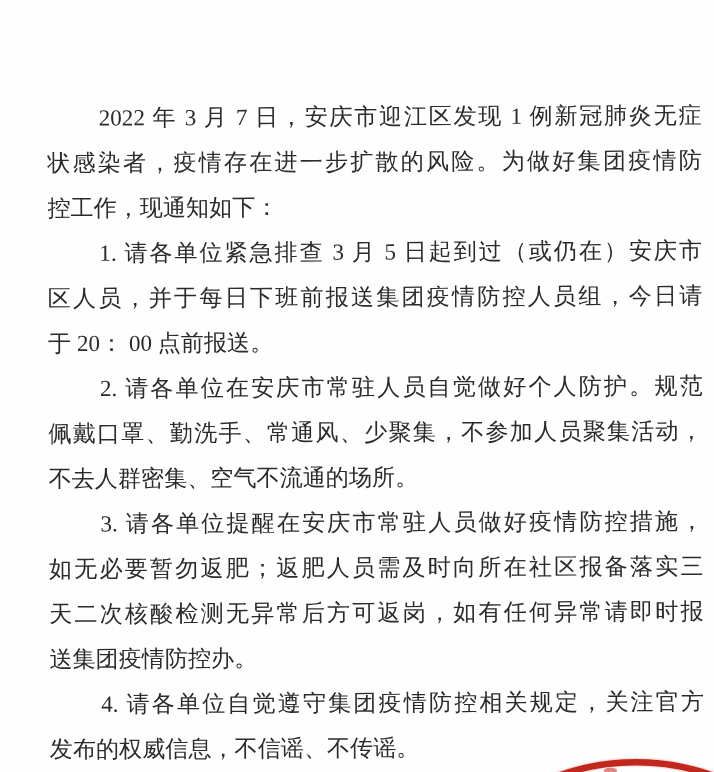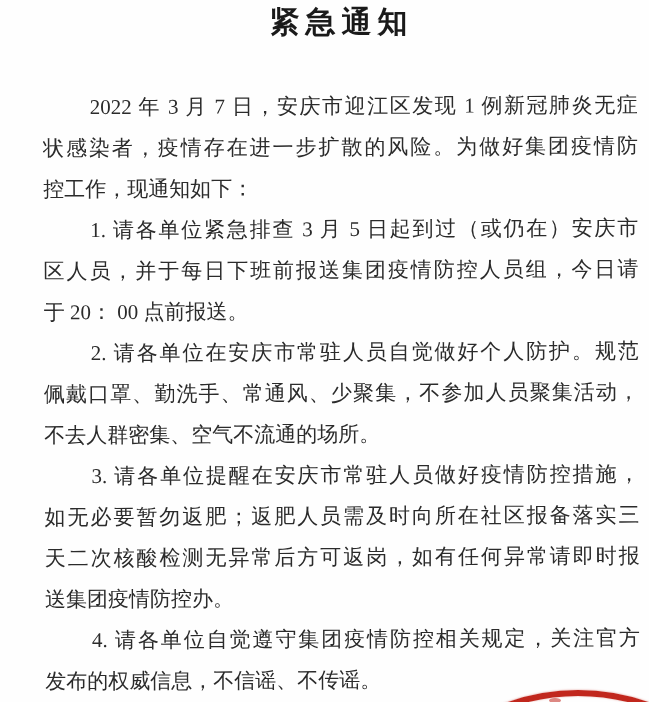--- a/index.html
+++ b/index.html
@@ -72,21 +72,20 @@
     width: 12px;
     height: 5px;
     border-radius: 50%;
     background: rgba(193, 39, 29, 0.55);
   }
 </style>
 </head>
 <body>
 
 <div class="page">
-  <h1 class="title">紧急通知</h1>
 
   <div class="doc-body" id="doc-body" style="color: rgb(43, 43, 43);">
       <div class="line first">2022 年 3 月 7 日，安庆市迎江区发现 1 例新冠肺炎无症</div>
       <div class="line">状感染者，疫情存在进一步扩散的风险。为做好集团疫情防</div>
       <div class="line last">控工作，现通知如下：</div>
       <div class="line first">1. 请各单位紧急排查 3 月 5 日起到过（或仍在）安庆市</div>
       <div class="line">区人员，并于每日下班前报送集团疫情防控人员组，今日请</div>
       <div class="line last">于 20： 00 点前报送。</div>
       <div class="line first">2. 请各单位在安庆市常驻人员自觉做好个人防护。规范</div>
       <div class="line">佩戴口罩、勤洗手、常通风、少聚集，不参加人员聚集活动，</div>

